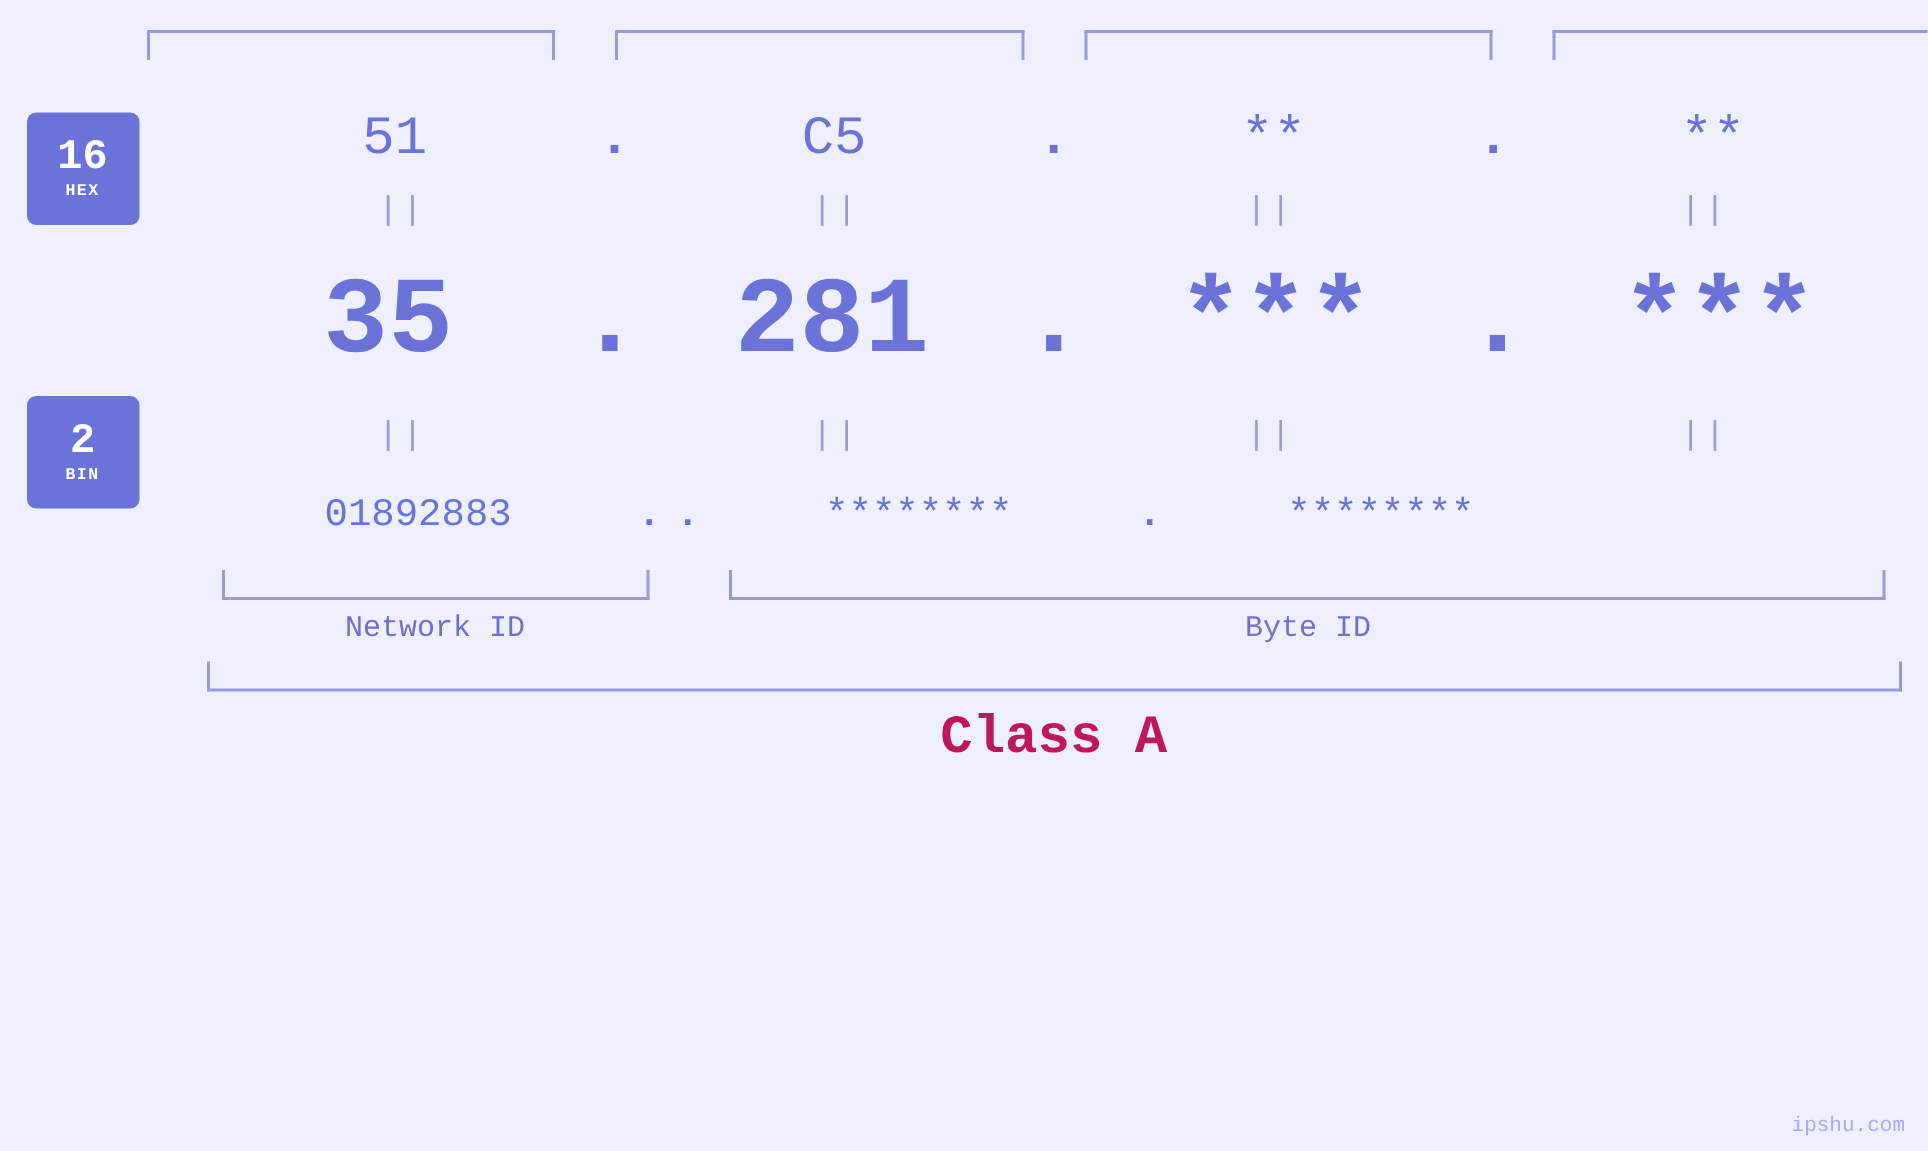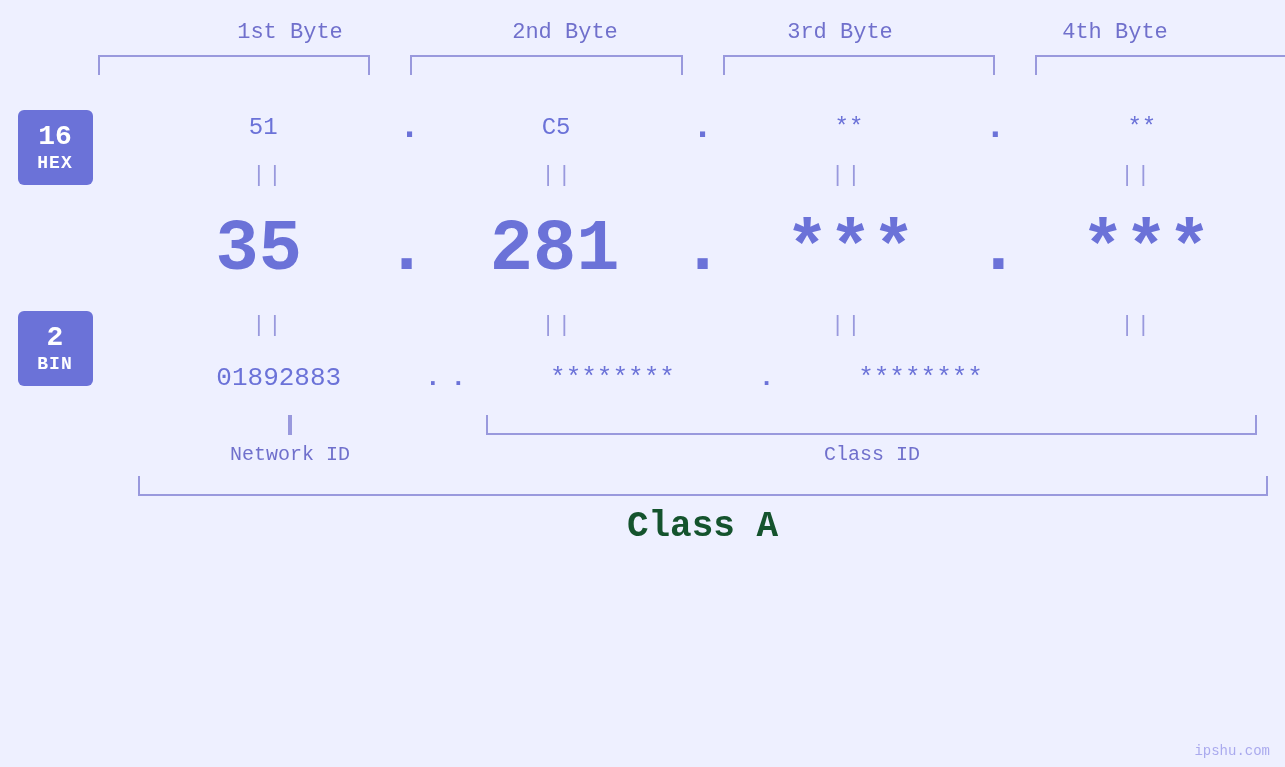--- a/index.html
+++ b/index.html
@@ -48,21 +48,21 @@
       align-items: flex-start;
       width: 1250px;
       position: relative;
     }
 
     
     .badges-col {
       display: flex;
       flex-direction: column;
       align-items: flex-start;
-      gap: 16px;
+      gap: 4px;
       width: 120px;
       padding-top: 30px;
     }
 
     .badge {
       background-color: #6b72d8;
       color: white;
       border-radius: 6px;
       width: 75px;
       height: 75px;
@@ -77,21 +77,21 @@
       margin-bottom: 0;
     }
 
     .badge-num {
       font-size: 28px;
       font-weight: bold;
       line-height: 1.1;
     }
 
     .badge-label {
-      font-size: 18px;
+      font-size: 11px;
       font-weight: bold;
       letter-spacing: 1px;
     }
 
     
     .values-area {
       flex: 1;
       display: flex;
       flex-direction: column;
     }
@@ -112,21 +112,21 @@
       width: 25%;
       position: relative;
     }
 
     .value-text {
       color: #6b72d8;
       text-align: center;
     }
 
     .hex-value {
-      font-size: 24px;
+      font-size: 36px;
       padding: 20px 0 5px 0;
     }
 
     .dec-value {
       font-size: 72px;
       font-weight: bold;
       padding: 15px 0;
     }
 
     .bin-value {
@@ -162,21 +162,21 @@
 
     .bracket-label {
       color: #7070cc;
       font-size: 20px;
       text-align: center;
       margin-top: 8px;
       font-family: 'Courier New', Courier, monospace;
     }
 
     .class-label {
-      color: #14532d;
+      color: #be185d;
       font-size: 36px;
       font-family: 'Courier New', Courier, monospace;
       margin-top: 10px;
       font-weight: bold;
     }
 
     
     .watermark {
       position: absolute;
       bottom: 8px;
@@ -184,26 +184,20 @@
       color: #aaaaee;
       font-size: 14px;
       font-family: 'Courier New', Courier, monospace;
     }
   </style>
 </head>
 <body>
 
 <div class="container">
 
-  <div class="byte-headers" style="margin-left:120px;">
-    <div class="byte-header">1st Byte</div>
-    <div class="byte-header">2nd Byte</div>
-    <div class="byte-header">3rd Byte</div>
-    <div class="byte-header">4th Byte</div>
-  </div>
 
   <div style="display:flex; flex-direction:row; width:1250px; height:25px; margin-left:120px;">
     <div style="width:25%; padding: 0 20px;">
       <div style="border-top:2px solid #9999dd; border-left:2px solid #9999dd; border-right:2px solid #9999dd; height:20px;"></div>
     </div>
     <div style="width:25%; padding: 0 20px;">
       <div style="border-top:2px solid #9999dd; border-left:2px solid #9999dd; border-right:2px solid #9999dd; height:20px;"></div>
     </div>
     <div style="width:25%; padding: 0 20px;">
       <div style="border-top:2px solid #9999dd; border-left:2px solid #9999dd; border-right:2px solid #9999dd; height:20px;"></div>
@@ -294,30 +288,30 @@
           <span class="value-text bin-value">********</span>
         </div>
         <span class="dot bin-dot">.</span>
         <div class="value-cell">
           <span class="value-text bin-value">********</span>
         </div>
       </div>
 
       <div style="display:flex; flex-direction:row; width:100%; margin-top:5px;">
 
-        <div style="width:27%; display:flex; flex-direction:column;align-items:center;">
+        <div style="width:27%; display:flex; flex-direction:column;">
           <div style="border-bottom:2px solid #9999dd; border-left:2px solid #9999dd; border-right:2px solid #9999dd; height:20px; margin:0 10px;"></div>
           <div class="bracket-label">Network ID</div>
         </div>
 
         <div style="width:3%;"></div>
 
         <div style="width:70%; display:flex; flex-direction:column;">
           <div style="border-bottom:2px solid #9999dd; border-left:2px solid #9999dd; border-right:2px solid #9999dd; height:20px; margin:0 10px;"></div>
-          <div class="bracket-label">Class ID</div>
+          <div class="bracket-label">Byte ID</div>
         </div>
       </div>
 
     </div>
   </div>
 
   <div style="width:1130px; margin-left:120px; display:flex; flex-direction:column; align-items:center; margin-top:10px;">
     <div style="border-bottom:2px solid #9999dd; border-left:2px solid #9999dd; border-right:2px solid #9999dd; height:20px; width:100%;"></div>
     <div class="class-label">Class A</div>
   </div>

